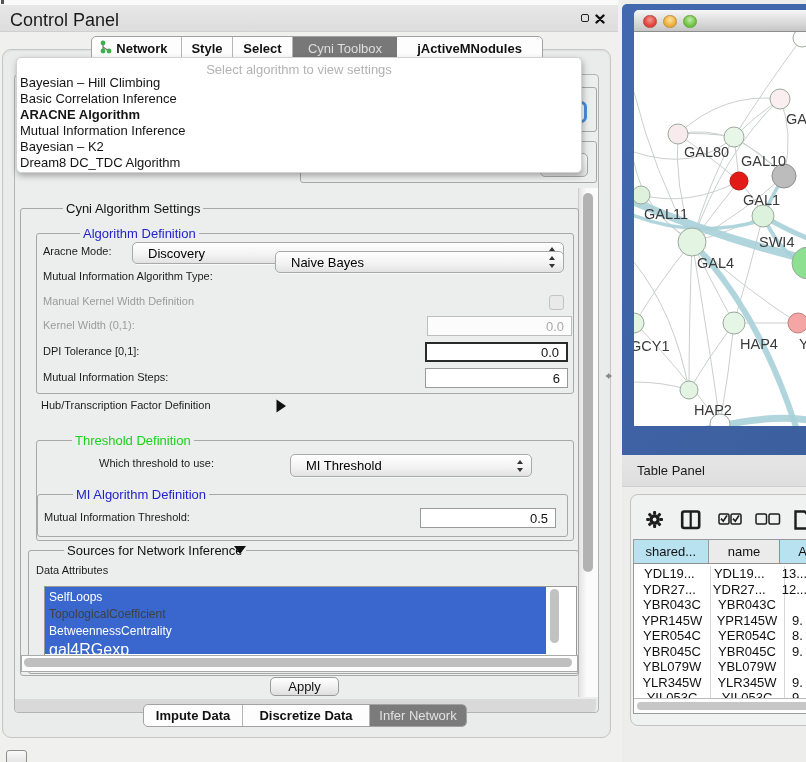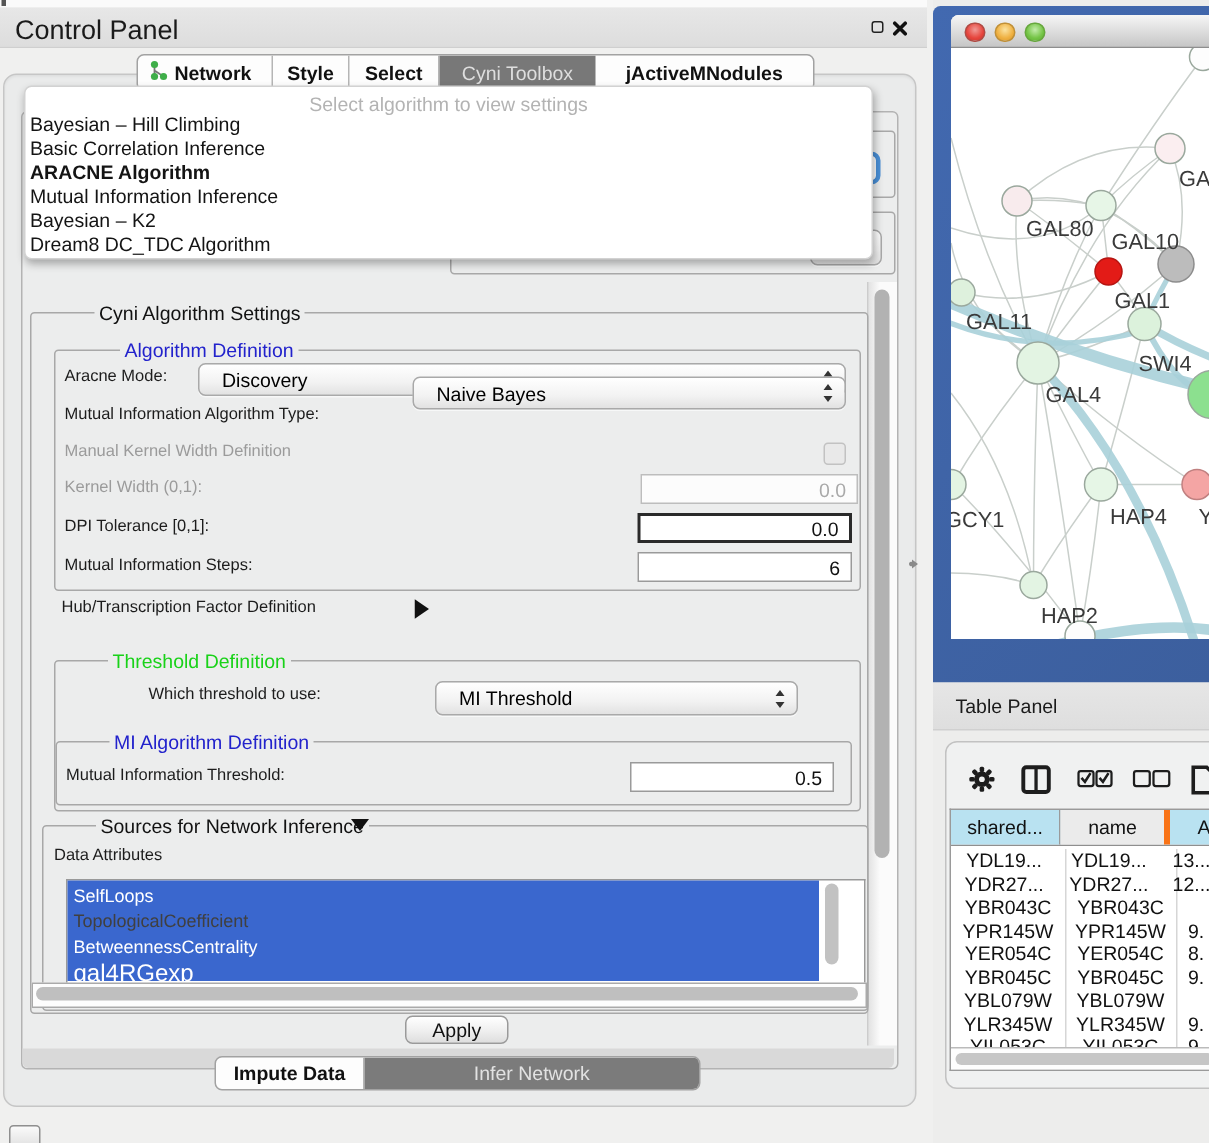--- a/index.html
+++ b/index.html
@@ -109,20 +109,21 @@
 <span class="abs" style="left:49px;top:641px;font-size:16px;color:#fff;">gal4RGexp</span>
 <div class="abs" style="left:550px;top:589px;width:9px;height:54px;background:#c2c2c2;border-radius:5px;"></div>
 
 <div class="abs" style="left:21px;top:655px;width:555px;height:15px;background:#fdfdfd;border:1px solid #aaa;"></div>
 <div class="abs" style="left:24px;top:658px;width:548px;height:9px;background:#bfbfbf;border-radius:5px;"></div>
 
 <div class="abs" style="left:270px;top:677px;width:67px;height:17px;background:linear-gradient(#ffffff,#ededed 60%,#dedede);border:1px solid #9a9a9a;border-radius:5px;text-align:center;font-size:13px;line-height:17px;color:#111;">Apply</div>
 
 <div class="abs" style="left:143px;top:704px;width:322px;height:21px;background:#fdfdfd;border:1px solid #a2a2a2;border-radius:5px;overflow:hidden;display:flex;">
   <div style="width:98px;text-align:center;font-size:13px;font-weight:bold;color:#111;line-height:21px;border-right:1px solid #b5b5b5;">Impute Data</div>
+  <div style="width:126px;text-align:center;font-size:13px;font-weight:bold;color:#111;line-height:21px;border-right:1px solid #b5b5b5;">Discretize Data</div>
   <div style="flex:1;text-align:center;font-size:13px;color:#e2e2e2;line-height:21px;background:#7b7b7b;">Infer Network</div>
 </div>
 
 <div class="abs" style="left:91px;top:36px;width:450px;height:23px;background:#fdfdfd;border:1px solid #a2a2a2;border-radius:5px;overflow:hidden;display:flex;">
   <div style="width:89px;text-align:center;font-size:13px;font-weight:bold;color:#111;line-height:23px;border-right:1px solid #b5b5b5;">&nbsp;&nbsp;&nbsp;Network</div>
   <div style="width:50px;text-align:center;font-size:13px;font-weight:bold;color:#111;line-height:23px;border-right:1px solid #b5b5b5;">Style</div>
   <div style="width:59px;text-align:center;font-size:13px;font-weight:bold;color:#111;line-height:23px;border-right:1px solid #b5b5b5;">Select</div>
   <div style="width:104px;text-align:center;font-size:13px;color:#dedede;line-height:23px;background:#787878;">Cyni Toolbox</div>
   <div style="flex:1;text-align:center;font-size:13px;font-weight:bold;color:#111;line-height:23px;">jActiveMNodules</div>
 </div>
@@ -276,21 +277,21 @@
     <rect x="121" y="4" width="10.5" height="10" rx="1.5"></rect>
     <rect x="134" y="4" width="10.5" height="10" rx="1.5"></rect>
   </g>
 
   <path d="M160.5 1.5 h9 l6 6 v11 h-15 z" fill="none" stroke="#1d1d1d" stroke-width="2.4"></path>
 </svg>
 
 <div class="abs" style="left:633px;top:539px;width:173px;height:173px;background:#fff;border:1px solid #9a9a9a;border-right:none;overflow:hidden;">
   <div style="display:flex;height:23px;border-bottom:1px solid #8f8f8f;font-size:13px;color:#111;">
     <div style="width:76px;background:#b9e2f1;border-right:1px solid #9a9a9a;text-align:center;line-height:23px;">shared...</div>
-    <div style="width:73px;background:#ebebeb;border-right:4px solid #f97316;text-align:center;line-height:23px;">name</div>
+    <div style="width:73px;background:#ebebeb;border-right:1px solid #f97316;text-align:center;line-height:23px;">name</div>
     <div style="flex:1;background:#b9e2f1;padding-left:18px;line-height:23px;">A</div>
   </div>
   <div style="position:absolute;left:76px;top:26px;bottom:0;width:1px;background:#d6d6d6;"></div>
   <div style="position:absolute;left:150px;top:26px;bottom:0;width:1px;background:#d6d6d6;"></div>
   <div style="position:relative;font-size:13px;color:#111;margin-top:2px;">
     <div style="display:flex;height:15.5px;align-items:center;">
         <div style="width:76px;text-align:center;">YDL19...</div>
         <div style="width:74px;text-align:center;">YDL19...</div>
         <div style="flex:1;padding-left:8px;">13...</div>
       </div>

